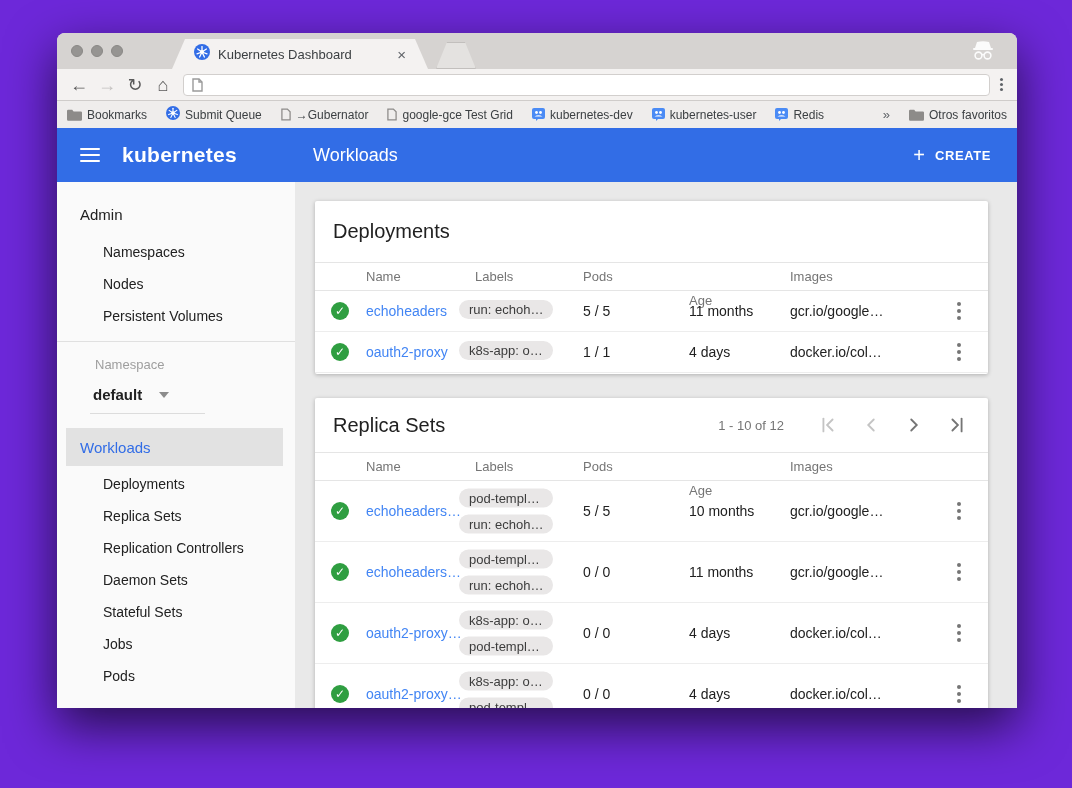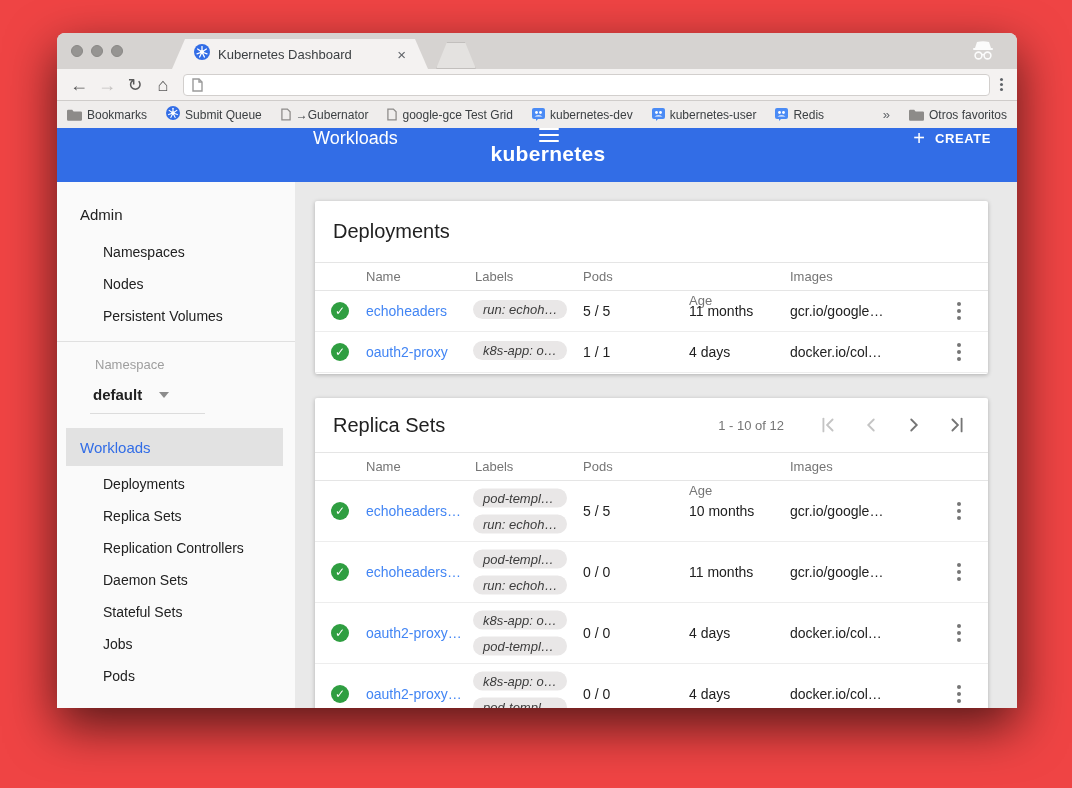--- a/index.html
+++ b/index.html
@@ -1,18 +1,18 @@
 <!DOCTYPE html>
 <html><head>
 <meta charset="utf-8">
 <style>
   * { margin:0; padding:0; box-sizing:border-box; }
   html,body { background:#000; }
   body { font-family:"Liberation Sans","DejaVu Sans",sans-serif; }
-  .stage { position:relative; width:1072px; height:788px; background:#ef4444; overflow:hidden; }
+  .stage { position:relative; width:1072px; height:788px; background:#6d28d9; overflow:hidden; }
 
   
   .window { position:absolute; left:57px; top:33px; width:960px; height:675px;
             border-radius:8px 8px 0 0; overflow:hidden; background:#e9e9e9;
             box-shadow:0 18px 50px rgba(0,0,0,.65); }
 
   
   .tabstrip { position:relative; height:36px; background:#d6d3d1; }
   .traffic { position:absolute; left:14px; top:12px; display:flex; gap:8px; }
   .traffic span { width:12px; height:12px; border-radius:50%; background:#969492; border:1px solid #8a8886; display:block; }
@@ -43,21 +43,21 @@
   
   .bookmarks { height:27px; background:#efedec; display:flex; align-items:center; padding:0 10px; gap:19px; font-size:12px; color:#3c4043; }
   .bm { display:flex; align-items:center; gap:5px; white-space:nowrap; }
   .bm-spacer { flex:1; }
   .chev2 { color:#5f6368; font-size:13px; }
 
   
   .i-folder svg, .i-page svg, .i-k8s svg, .i-groups svg { display:block; }
 
   
-  .appheader { height:54px; background:#326de6; display:flex; align-items:center; color:#fff; position:relative;flex-direction:column; }
+  .appheader { height:54px; background:#326de6; display:flex; align-items:center; color:#fff; position:relative; }
   .hamburger { margin-left:23px; width:20px; display:flex; flex-direction:column; gap:4px; }
   .hamburger i { display:block; height:2px; background:#fff; border-radius:1px; }
   .logo { margin-left:22px; font-size:21px; font-weight:700; letter-spacing:.3px; }
   .page-title { position:absolute; left:256px; font-size:18px; font-weight:400; }
   .create { position:absolute; right:26px; display:flex; align-items:center; gap:10px; }
   .create .plus { font-size:20px; font-weight:400; line-height:1; }
   .create .lbl { font-size:13px; font-weight:700; letter-spacing:.6px; }
 
   
   .body { position:relative; height:526px; background:#e9e9e9; overflow:hidden; }
@@ -88,21 +88,21 @@
   .pager .range { font-size:13px; color:#757575; margin-right:12px; }
   .pgbtn svg { display:block; }
 
   .thead { position:relative; height:29px; border-top:1px solid #e5e5e5; border-bottom:1px solid #e5e5e5; }
   .thead span { position:absolute; top:6px; font-size:13px; color:#757575; }
   .trow { position:relative; border-bottom:1px solid #ededed; }
   .trow.h41 { height:41px; }
   .trow.h61 { height:61px; }
   .cell { position:absolute; font-size:14px; color:#212121; white-space:nowrap; }
   .c-name  { left:51px;  }
-  .c-labels{ left:158px;font-style:italic; }
+  .c-labels{ left:144px; }
   .c-pods  { left:268px; }
   .c-age   { left:374px; }
   .c-img   { left:475px; width:150px; overflow:hidden; }
   .h-name  { left:51px; } .h-labels{ left:160px; } .h-pods{ left:268px; } .h-age{ left:374px;margin-top:24px; } .h-img{ left:475px; }
   .vcenter { top:50%; transform:translateY(-50%); }
   .link { color:#4285f4; }
   .okicon { position:absolute; left:16px; top:50%; transform:translateY(-50%);
             width:18px; height:18px; border-radius:50%; background:#2f9e41; color:#fff;
             font-size:12px; font-weight:700; text-align:center; line-height:18px; }
   .chipcol { display:flex; flex-direction:column; gap:7px; }

